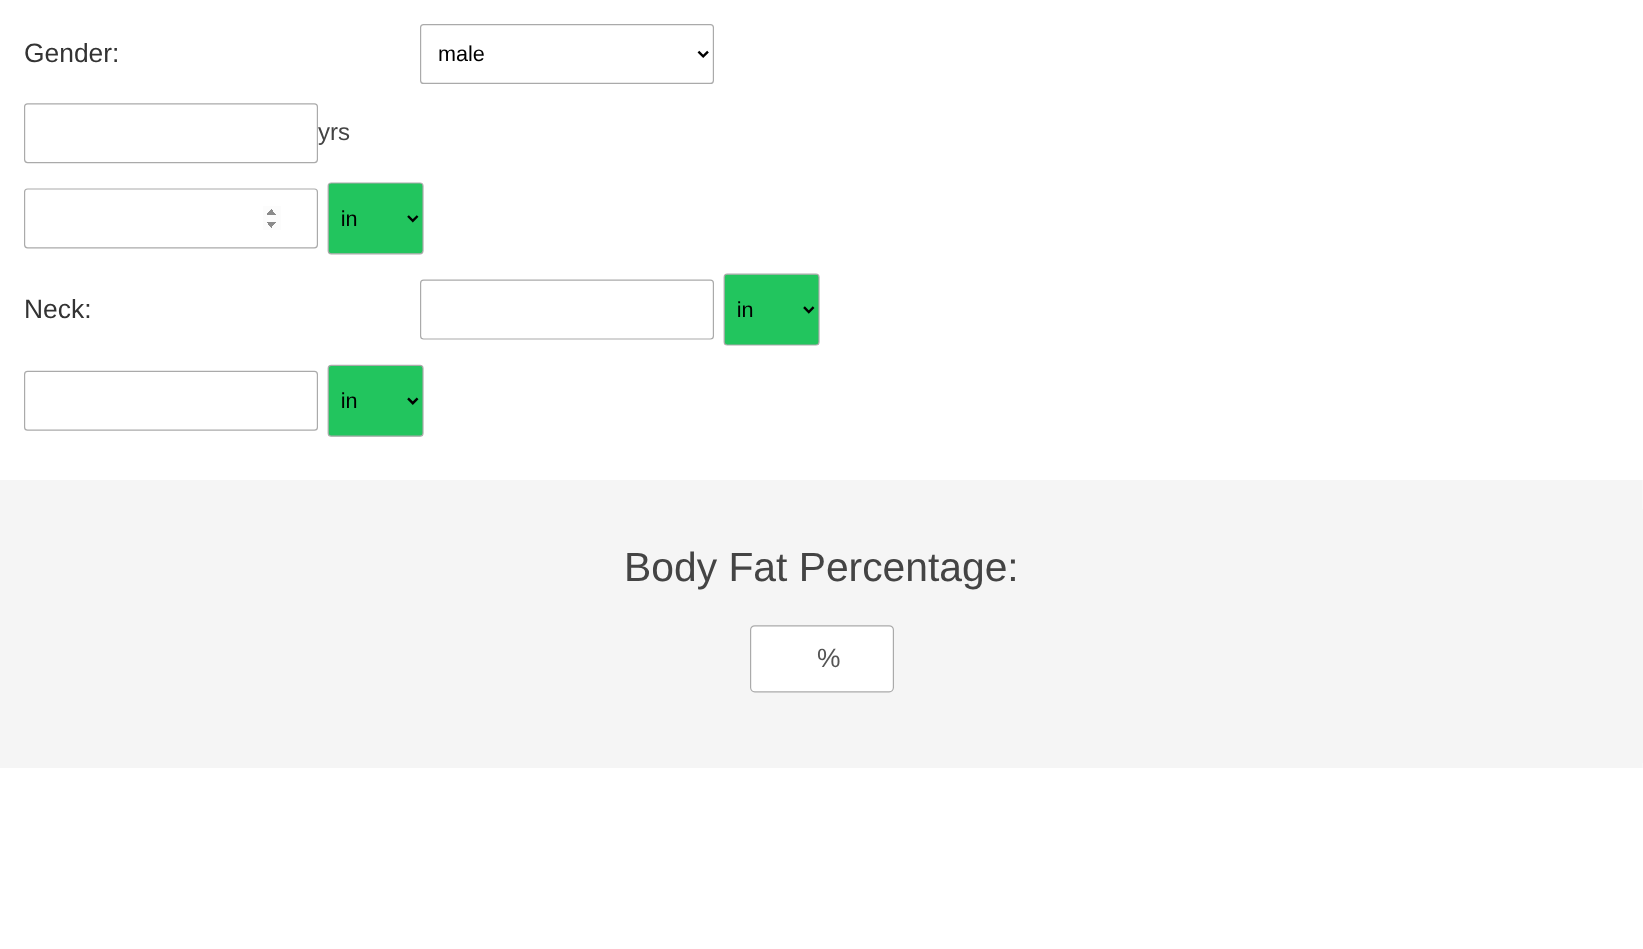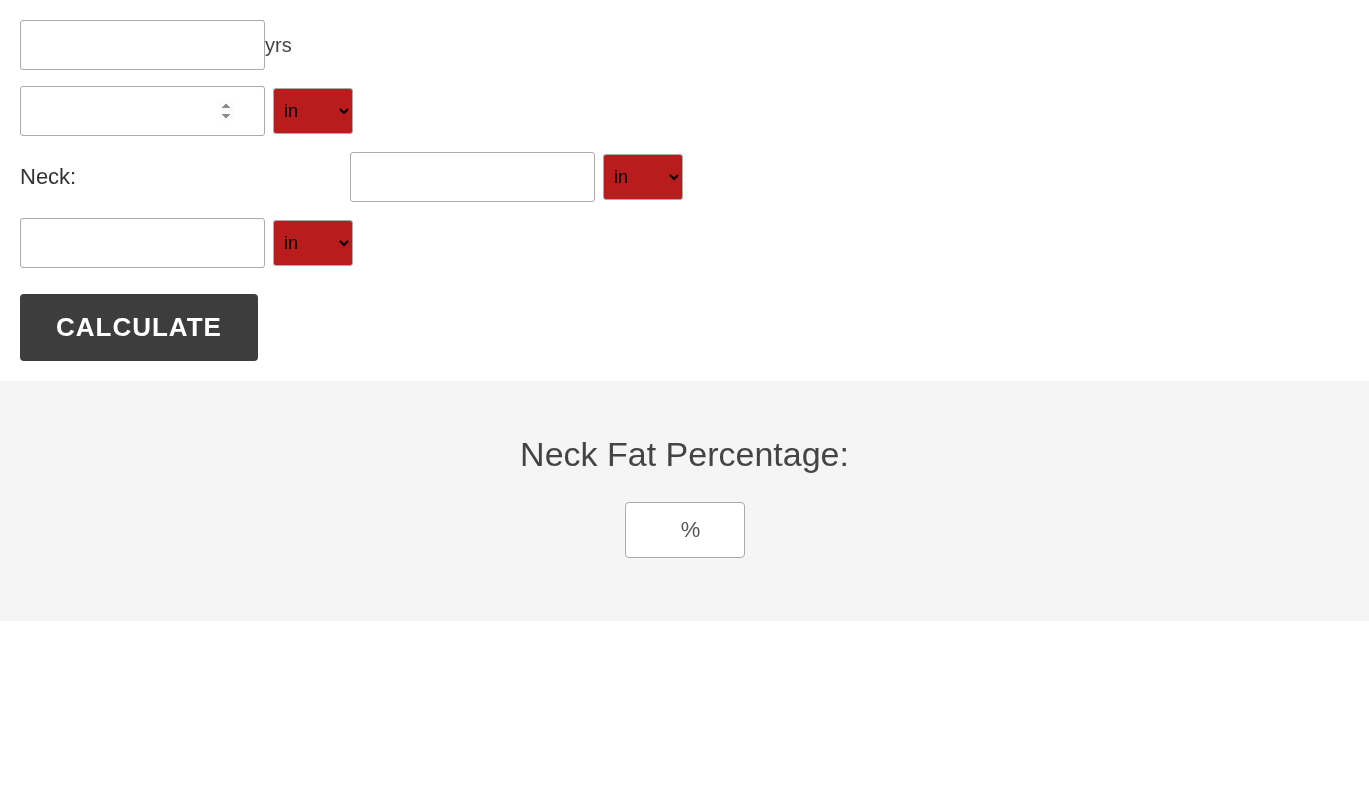--- a/index.html
+++ b/index.html
@@ -53,27 +53,27 @@
       width: 245px;
       outline: none;
       background: #fff;
       cursor: pointer;
       appearance: auto;
     }
 
     .unit-select {
       width: 80px;
       margin-left: 8px;
-      height: 46px;
+      height: 60px;
       border: 1.5px solid #aaaaaa;
       border-radius: 3px;
       padding: 8px 6px;
       font-size: 18px;
       outline: none;
-      background: #b91c1c;
+      background: #22c55e;
       cursor: pointer;
       appearance: auto;
     }
 
     .suffix-label {
       font-size: 20px;
       color: #444;
     }
 
     .height-input-wrapper {
@@ -140,20 +140,27 @@
       color: #555555;
       min-width: 120px;
       text-align: center;
     }
   </style>
 </head>
 <body>
 
 <div class="form-container">
 
+  <div class="form-row">
+    <label class="form-label">Gender:</label>
+    <select class="form-select">
+      <option value="male">male</option>
+      <option value="female">female</option>
+    </select>
+  </div>
 
   <div class="form-row">
     <input class="form-input" type="number" placeholder="" style="">
     <span class="suffix-label">yrs</span>
   </div>
 
   <div class="form-row">
     <div class="height-input-wrapper">
       <input type="number" placeholder="" style="">
     </div>
@@ -173,24 +180,21 @@
   </div>
 
   <div class="form-row">
     <input class="form-input" type="number" placeholder="" style="">
     <select class="unit-select">
       <option value="in">in</option>
       <option value="cm">cm</option>
     </select>
   </div>
 
-  <div style="margin-top: 10px;">
-    <button class="calculate-btn">CALCULATE</button>
-  </div>
 
 </div>
 
 <div class="result-container">
-  <div class="result-title">Neck Fat Percentage:</div>
+  <div class="result-title">Body Fat Percentage:</div>
   <div class="result-value-box">
     <span>&nbsp;&nbsp;</span><span>%</span>
   </div>
 </div>
 
 </body></html>

